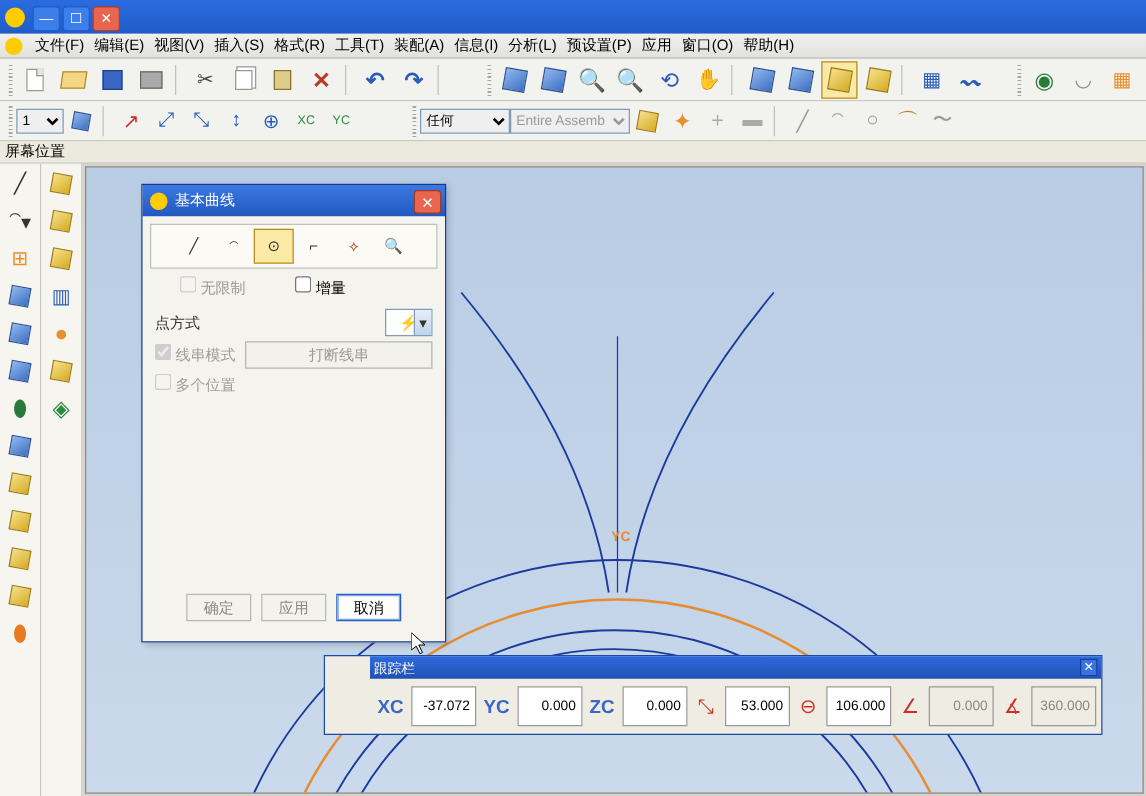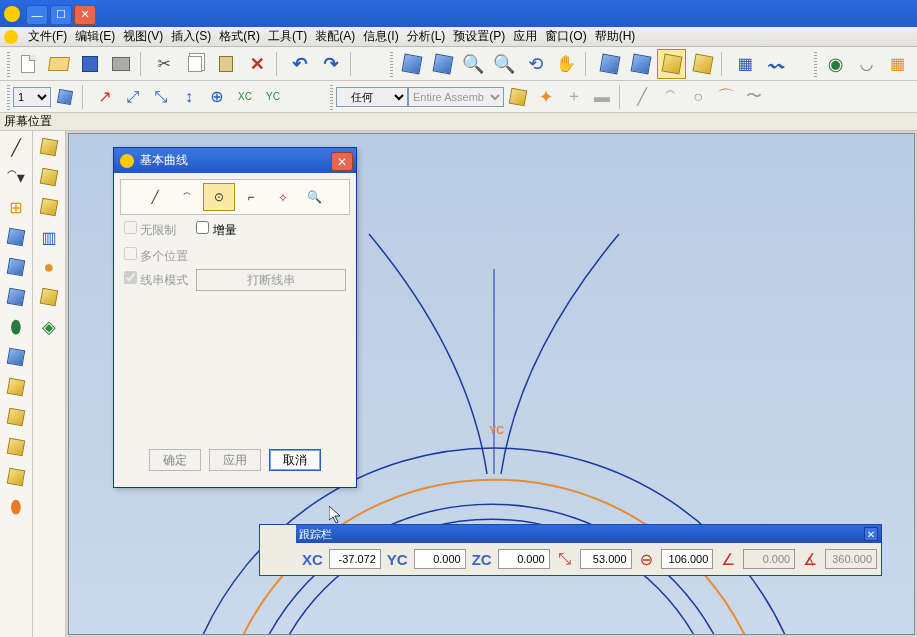--- a/index.html
+++ b/index.html
@@ -53,38 +53,38 @@
   .dialog { position:absolute; left:113px; top:147px; width:244px; background:#f4f3ee; border:1px solid #123a8e; box-shadow:2px 2px 5px rgba(0,0,0,.2);}
   .dialog .dlg-title { height:25px; background:linear-gradient(#3d78e2,#2158bf); display:flex; align-items:center; color:#fff; font-size:12px; padding-left:6px;}
   .dialog .dlg-title .app-icon{width:14px;height:14px;background:#ffcc00;border-radius:50%;margin-right:6px;}
   .dialog .dlg-title .t{flex:1;}
   .dialog .dlg-close{width:22px;height:19px;background:#e8664f;border:1px solid #a03a22;color:#fff;display:flex;align-items:center;justify-content:center;font-size:12px;margin:2px 3px 0 0;border-radius:3px;}
   .dialog .dlg-body{padding:6px;font-size:12px;color:#333;}
   .tool-row{display:flex;justify-content:center;gap:0;border:1px solid #c2c0b9;background:#fbfaf5;padding:3px;margin-bottom:6px;}
   .tool-row .tbtn{width:32px;height:28px;display:flex;align-items:center;justify-content:center;border:1px solid transparent;}
   .tool-row .tbtn.sel{border:1px solid #b68c1f;background:#fbe9a6;}
   .chk-row{display:flex;gap:20px;margin:4px 4px 8px;}
-  .chk-row label{color:#999;}
+  .chk-row label{color:#999;margin-left:20px;}
   .fld-row{display:flex;align-items:center;justify-content:space-between;margin:4px 4px;}
   .fld-row .pm-btn{width:38px;height:22px;border:1px solid #7e9db9;background:#fff;display:flex;align-items:center;justify-content:center;position:relative;}
   .fld-row .pm-btn .dd{position:absolute;right:0;top:0;bottom:0;width:14px;border-left:1px solid #7e9db9;background:linear-gradient(#e5eef8,#c0d4ec);display:flex;align-items:center;justify-content:center;}
   .disabled{color:#9c9c9c;}
   .break-btn{flex:1;height:22px;border:1px solid #b5b5b5;background:#f2f1eb;font-size:12px;color:#999;margin-left:8px;}
   .dlg-btns{display:flex;justify-content:center;gap:8px;padding:8px 0 10px;margin-top:150px;}
   .dlg-btns button{width:52px;height:22px;font-size:12px;background:#f3f2ed;border:1px solid #b8b8b8;color:#888;}
   .dlg-btns button.focus{border:1px solid #2a5db8;box-shadow:0 0 0 1px #7aa7ef inset;color:#000;background:#fdfdfa;}
   .cursor{position:absolute;width:12px;height:18px;pointer-events:none;}
   
   
   .trackbar{position:absolute;left:259px;top:524px;width:623px;border:1px solid #1a4aa5;background:#efece4;padding-left:36px;}
   .trackbar .tb-title{height:18px;background:linear-gradient(#2e6adf,#1f51b3);display:flex;align-items:center;justify-content:space-between;color:#fff;font-size:11px;padding:0 3px;}
   .trackbar .tb-title .x{width:14px;height:14px;background:#3a72e4;border:1px solid #184091;display:flex;align-items:center;justify-content:center;font-size:10px;}
   .trackbar .tb-body{display:flex;align-items:center;padding:6px 4px;gap:4px;}
   .coord-lbl{font-weight:bold;color:#3a67c5;font-size:15px;padding:0 2px;}
-  .coord-val{width:52px;height:20px;border:1px solid #999;background:#fff;font-size:11px;text-align:right;padding:2px 4px;}
+  .coord-val{width:52px;height:32px;border:1px solid #999;background:#fff;font-size:11px;text-align:right;padding:2px 4px;}
   .coord-val.ro{background:#efece4;color:#888;}
   .tb-ic{width:22px;height:20px;display:flex;align-items:center;justify-content:center;}
   
   
   .canvas svg{position:absolute;left:0;top:0;}
   
   .yc-label{position:absolute;left:420px;top:290px;color:#e8863a;font-size:11px;font-weight:bold;}
 </style>
 </head>
 <body>
@@ -226,21 +226,21 @@
       <span style="color:#2a5db8;">⊕</span>
     </div>
   <div class="tb-btn">
       <span style="color:#2a8c3c;font-size:10px;">XC</span>
     </div>
   <div class="tb-btn">
       <span style="color:#2a8c3c;font-size:10px;">YC</span>
     </div>
   <span style="width:40px"></span>
   <div class="tb-grip"></div>
-  <select class="tb-select" style="width:72px;padding-left:10px;"><option>任何</option></select>
+  <select class="tb-select" style="width:72px;"><option>任何</option></select>
   <select class="tb-select" style="width:96px;color:#999;"><option>Entire Assemb</option></select>
   <div class="tb-btn">
       <span class="ic-cube y" style="width:16px;height:16px;"></span>
     </div>
   <div class="tb-btn">
       <span style="color:#e89030;font-size:18px;">✦</span>
     </div>
   <div class="tb-btn">
       <span style="color:#aaa;">＋</span>
     </div>
@@ -378,25 +378,32 @@
         </div>
       <div class="tbtn">
           <span>🔍</span>
         </div>
     </div>
     <div class="chk-row">
       <label><input type="checkbox" disabled="" style=""> <span>无限制</span></label>
       <label style="color:#000;"><input type="checkbox" style=""> <span>增量</span></label>
     </div>
     <div class="fld-row">
-      <label class="disabled"><input type="checkbox" disabled="" style=""> <span>多个位置</span></label>
+      <span>点方式</span>
+      <div class="pm-btn">
+        <span style="color:#e89030;">⚡</span>
+        <span class="dd">▾</span>
+      </div>
     </div>
     <div class="fld-row">
       <label class="disabled"><input type="checkbox" checked="" disabled="" style=""> <span>线串模式</span></label>
       <button class="break-btn">打断线串</button>
+    </div>
+    <div class="fld-row">
+      <label class="disabled"><input type="checkbox" disabled="" style=""> <span>多个位置</span></label>
     </div>
     <div class="dlg-btns">
       <button>确定</button>
       <button>应用</button>
       <button class="focus">取消</button>
     </div>
   </div>
   <svg class="cursor" style="left:215px;top:358px;">
       <path d="M0 0 L0 14 L4 11 L7 17 L9 16 L6 10 L11 10 Z" fill="#fff" stroke="#000" stroke-width="0.8"></path>
     </svg>

